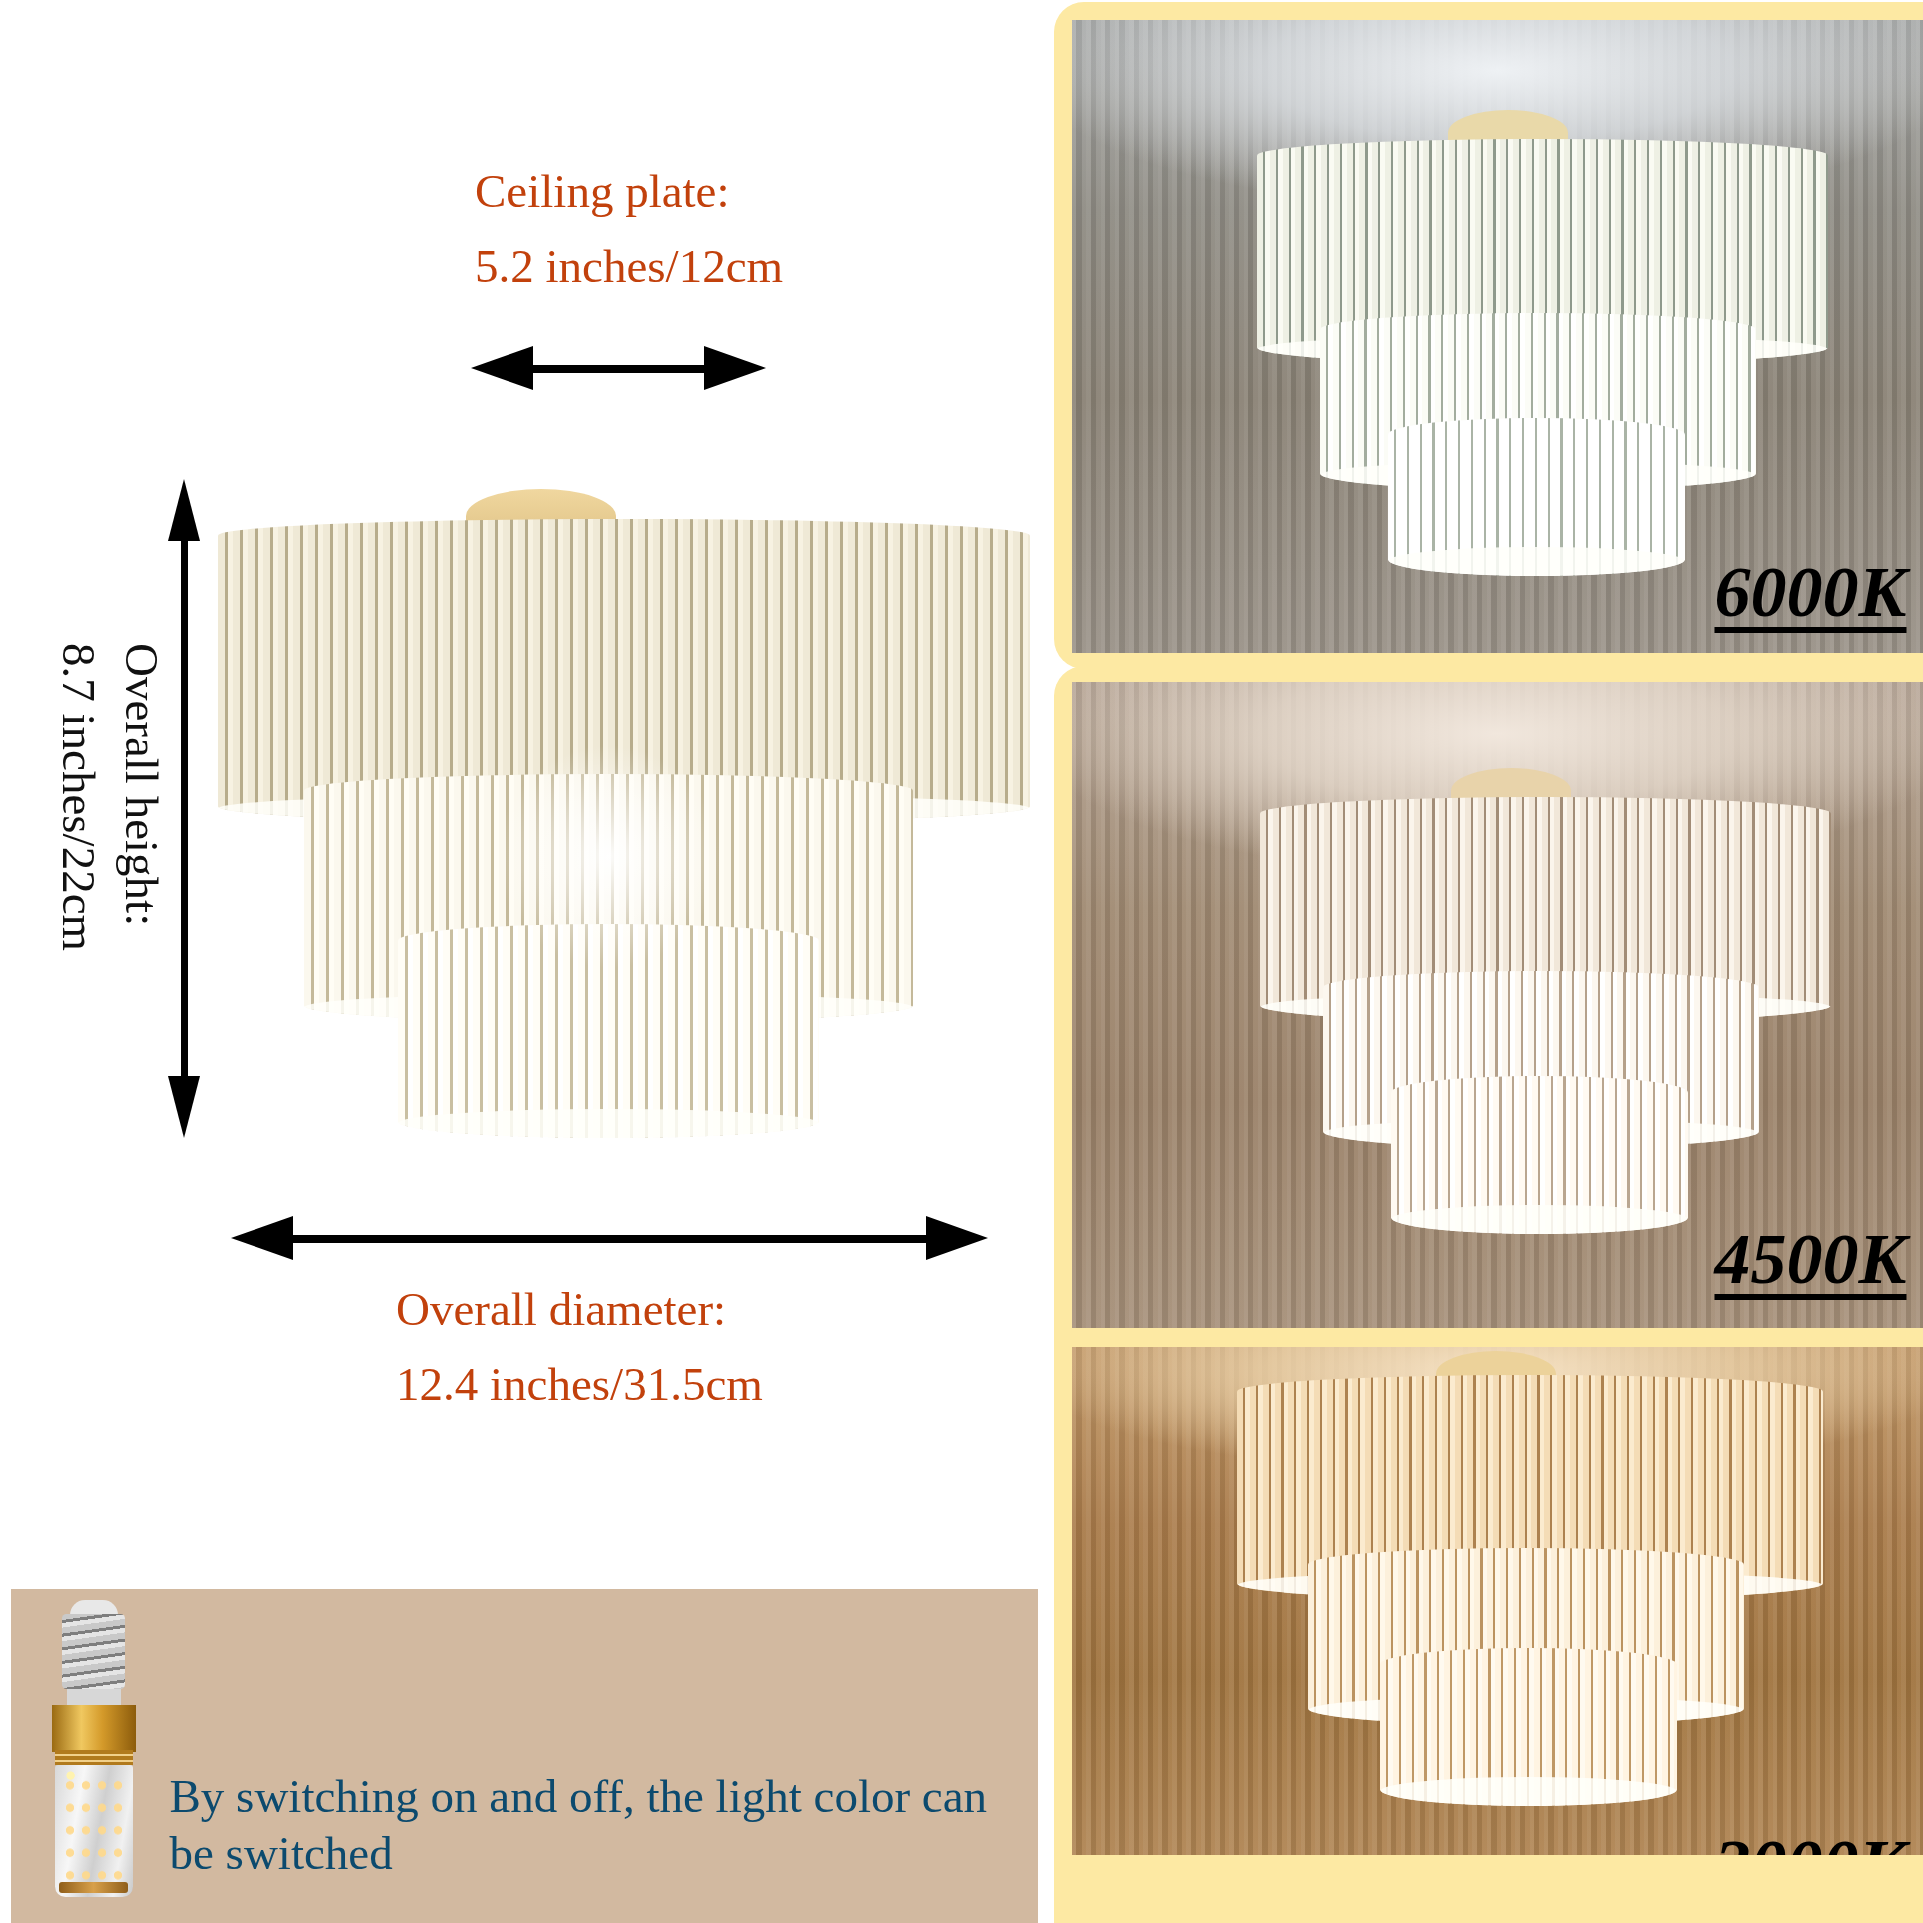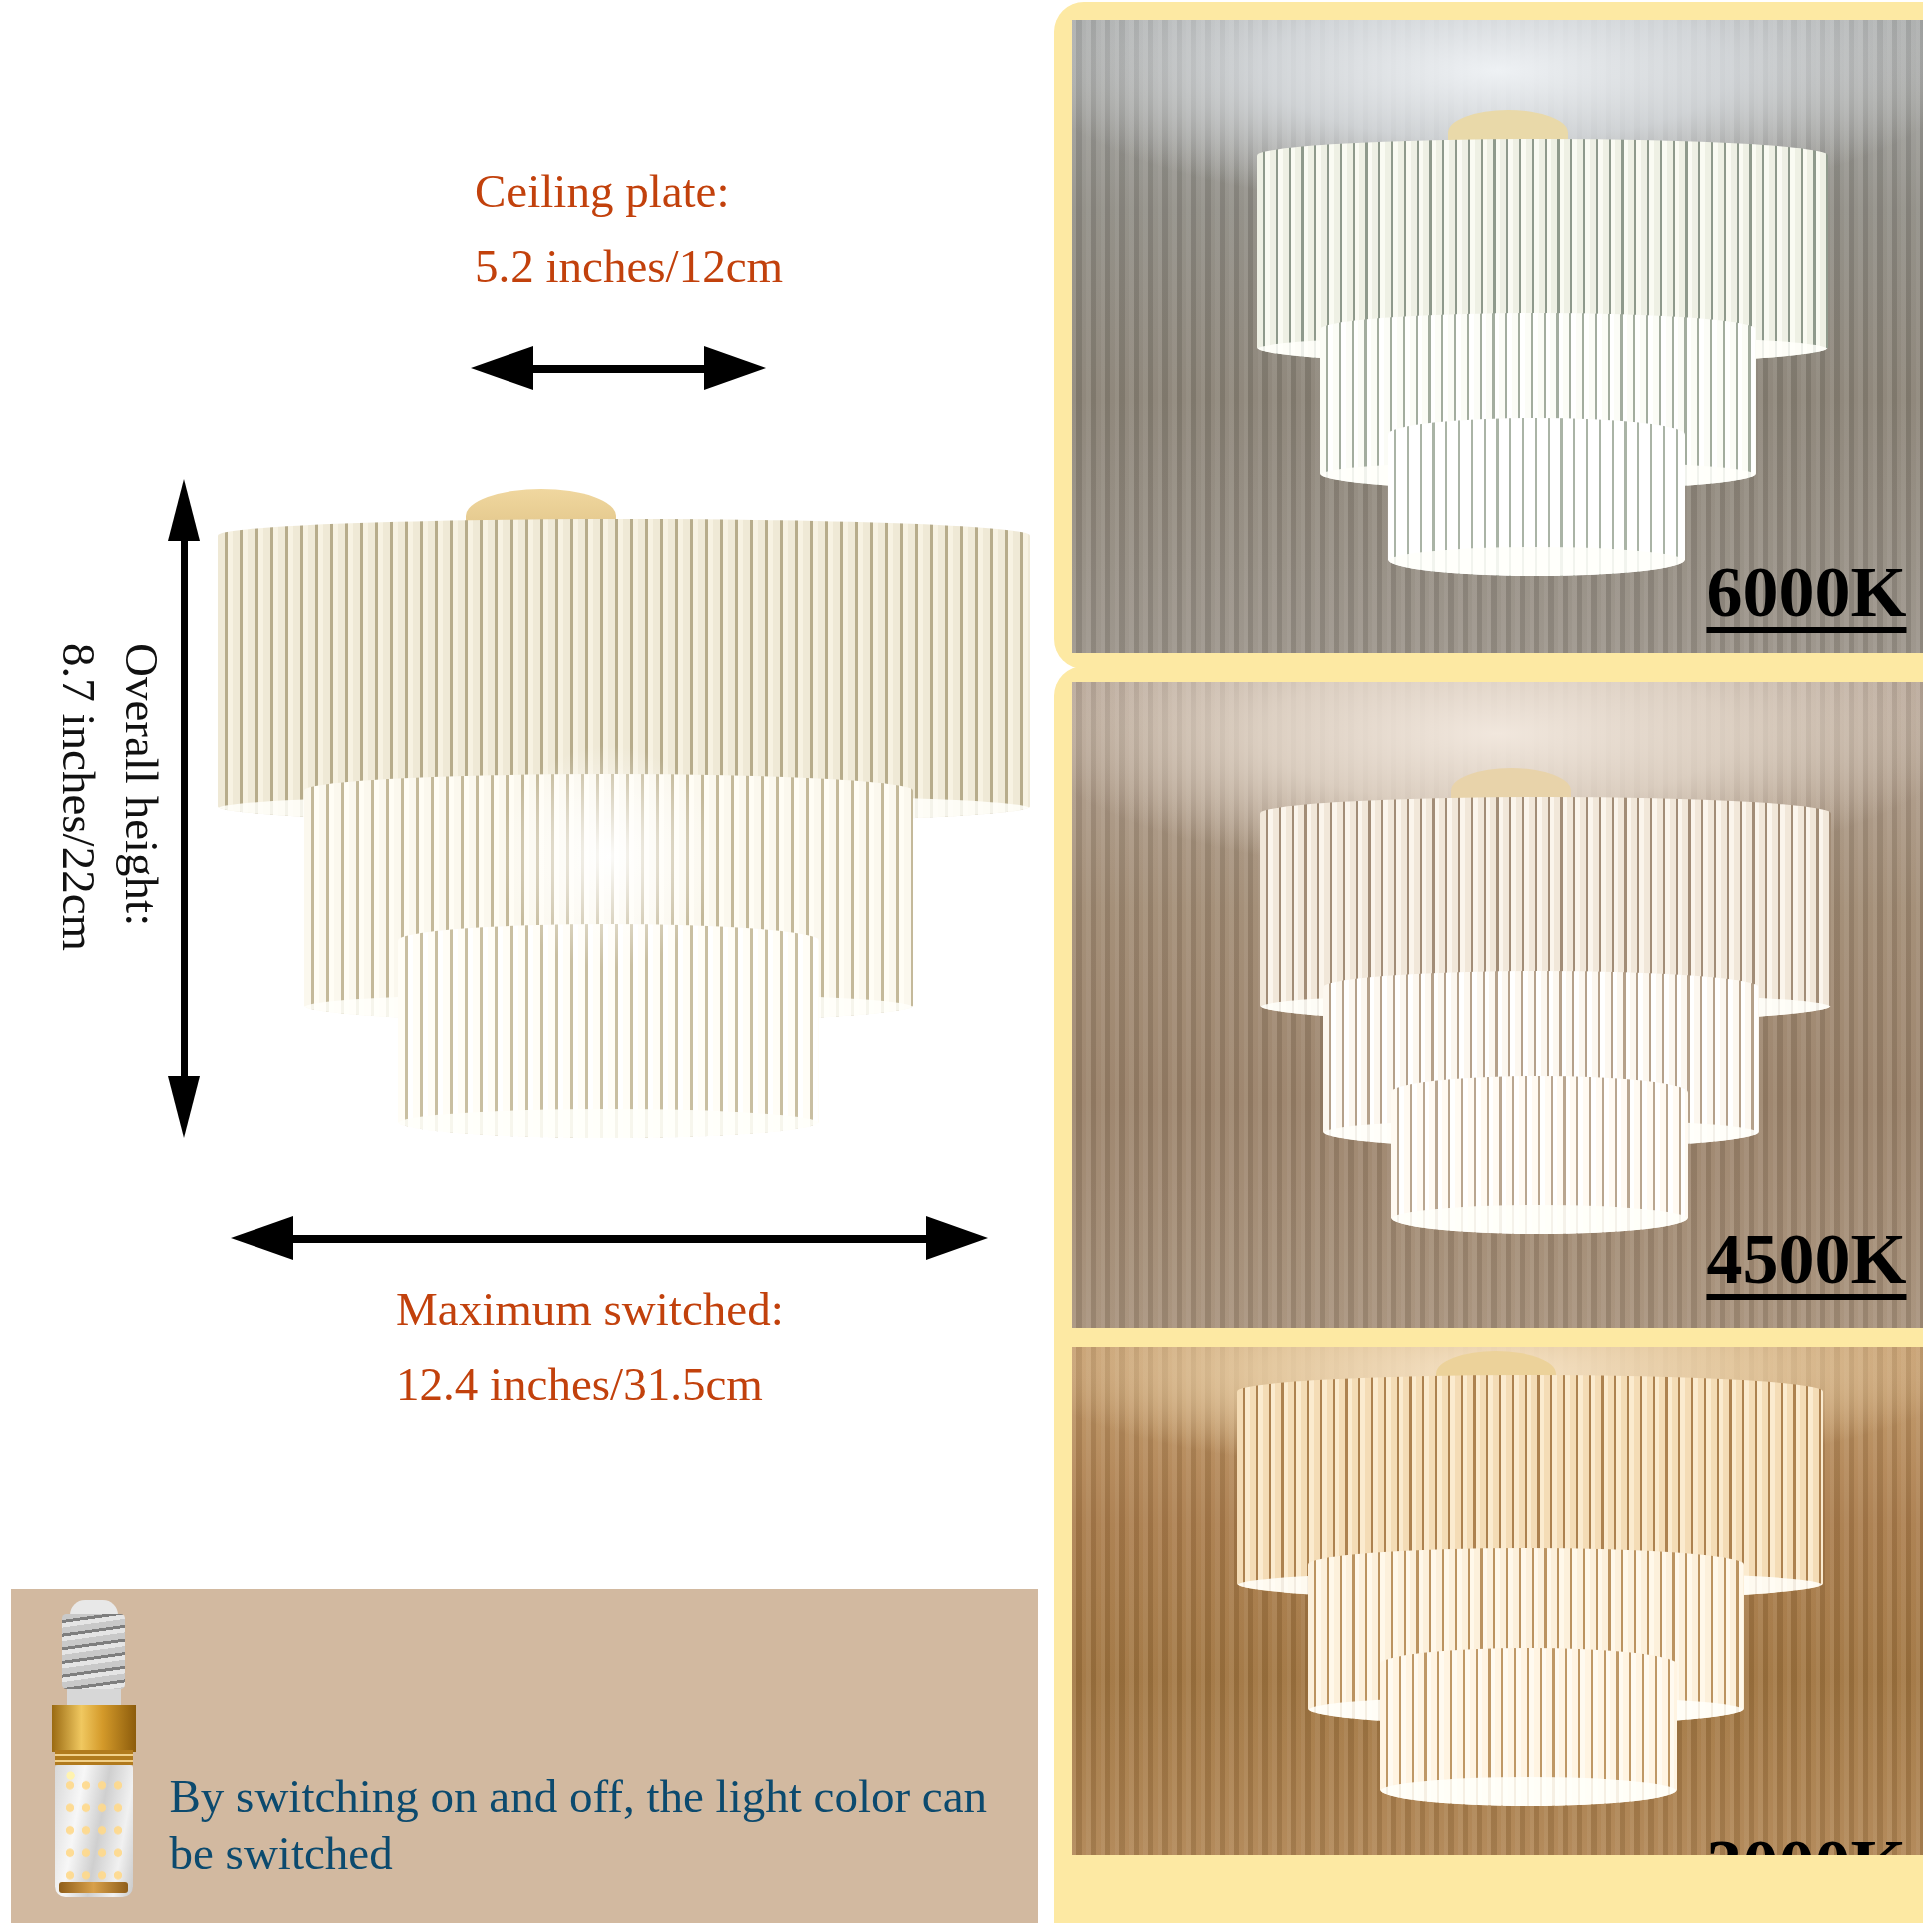--- a/index.html
+++ b/index.html
@@ -62,21 +62,21 @@
      line-height:60px; white-space:nowrap; color:#111; text-decoration:underline; text-decoration-thickness:4.5px;
      text-underline-offset:7.5px;
      text-shadow: 0 0 4.5px #fff3b0, 0 0 4.5px #fff3b0, 0 0 7.5px #ffeeaa, 1.5px 1.5px 3px #ffeeaa; }
   .info-desc { position:absolute; left:159px; top:179px; width:849px; font-size:47px; line-height:57px; color:#0c4a6e; }
 
   
   .frame { position:absolute; left:1054px; width:870px; background:#fde9a3; }
   .frame.f1 { top:1.5px; height:667px; border-radius:30px 0 0 30px; }
   .frame.f2 { top:666px; height:676px; border-radius:30px 0 0 0; }
   .frame.f3 { top:1338px; height:586px; border-radius:0; }
-  .photo { position:absolute; left:1072px; width:851px; overflow:hidden; }
+  .photo { position:absolute; left:1072px; width:851px; overflow:hidden;font-style:italic; }
   .photo.p1 { top:20px; height:633px;
      background:
        radial-gradient(ellipse 55% 22% at 50% 8%, #eef1f4 0%, rgba(220,224,228,0.8) 50%, rgba(0,0,0,0) 100%),
        repeating-linear-gradient(90deg, rgba(255,255,255,0.10) 0 4.5px, rgba(0,0,0,0.08) 4.5px 9.8px, rgba(255,255,255,0.05) 9.8px 14.3px),
        linear-gradient(180deg,#a8aaa9 0%,#8f8c84 30%,#8a8275 60%,#9a9288 100%); }
   .photo.p2 { top:682px; height:646px;
      background:
        radial-gradient(ellipse 55% 22% at 50% 8%, #f1e7dd 0%, rgba(230,218,205,0.8) 50%, rgba(0,0,0,0) 100%),
        repeating-linear-gradient(90deg, rgba(255,255,255,0.10) 0 4.5px, rgba(0,0,0,0.08) 4.5px 9.8px, rgba(255,255,255,0.05) 9.8px 14.3px),
        linear-gradient(180deg,#b6a596 0%,#a08a72 35%,#9a8168 65%,#a69079 100%); }
@@ -110,21 +110,21 @@
     <div class="shaft"></div>
     <div class="head-b"></div>
 </div>
 
 <div class="h-arrow" style="left:231px; top:1216px; width:757px;">
   <div class="head-l"></div>
     <div class="shaft"></div>
     <div class="head-r"></div>
 </div>
 
-<div class="dim-text" style="left:396px; top:1272px;">Maximum switched:</div>
+<div class="dim-text" style="left:396px; top:1272px;">Overall diameter:</div>
 <div class="dim-text" style="left:396px; top:1347px;">12.4 inches/31.5cm</div>
 
 <div class="lamp" style="left:210px; top:481px; width:827px; height:661px;">
   <div class="plate" style="left:256px; top:7.5px; width:150px; height:45px; background:linear-gradient(180deg,#f0d79f,#e2c68a);"></div>
 
   <div class="tier" style="left:7.5px; top:38px; width:812px; height:304px;
               background:repeating-linear-gradient(90deg,#efe9d6 0 6.8px,#b7ac8b 6.8px 9.8px,#f7f2e2 9.8px 15px),#d7cfb4;"></div>
 
   <div class="tier" style="left:94px; top:293px; width:609px; height:248px;
               background:repeating-linear-gradient(90deg,#fbf8ee 0 6.8px,#c4b99a 6.8px 9.8px,#fffdf5 9.8px 15px),#e6dfca;"></div>

